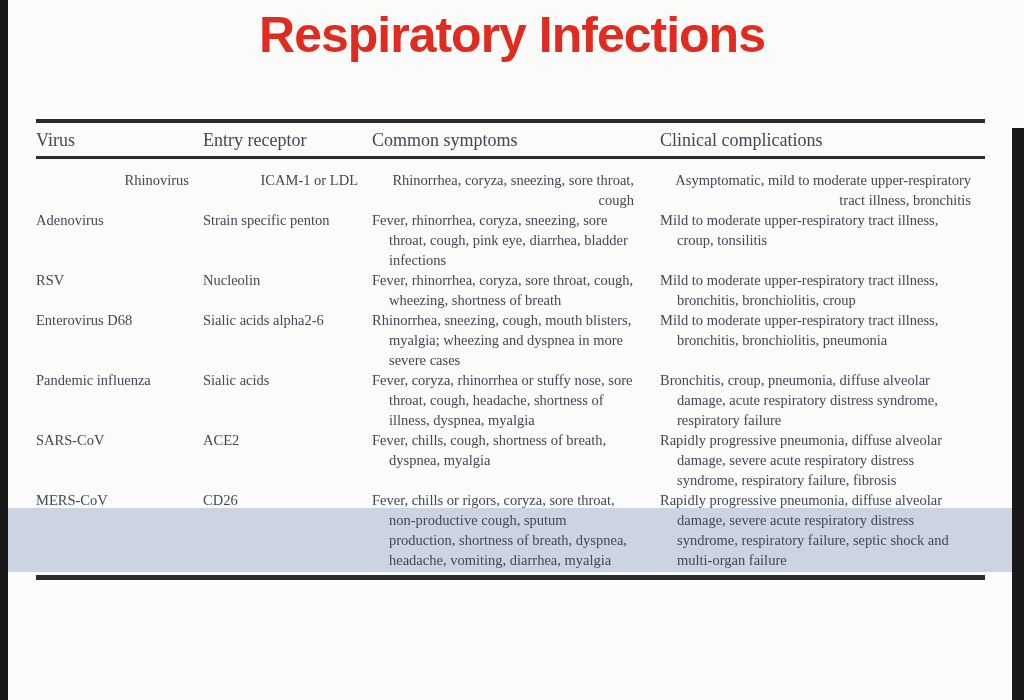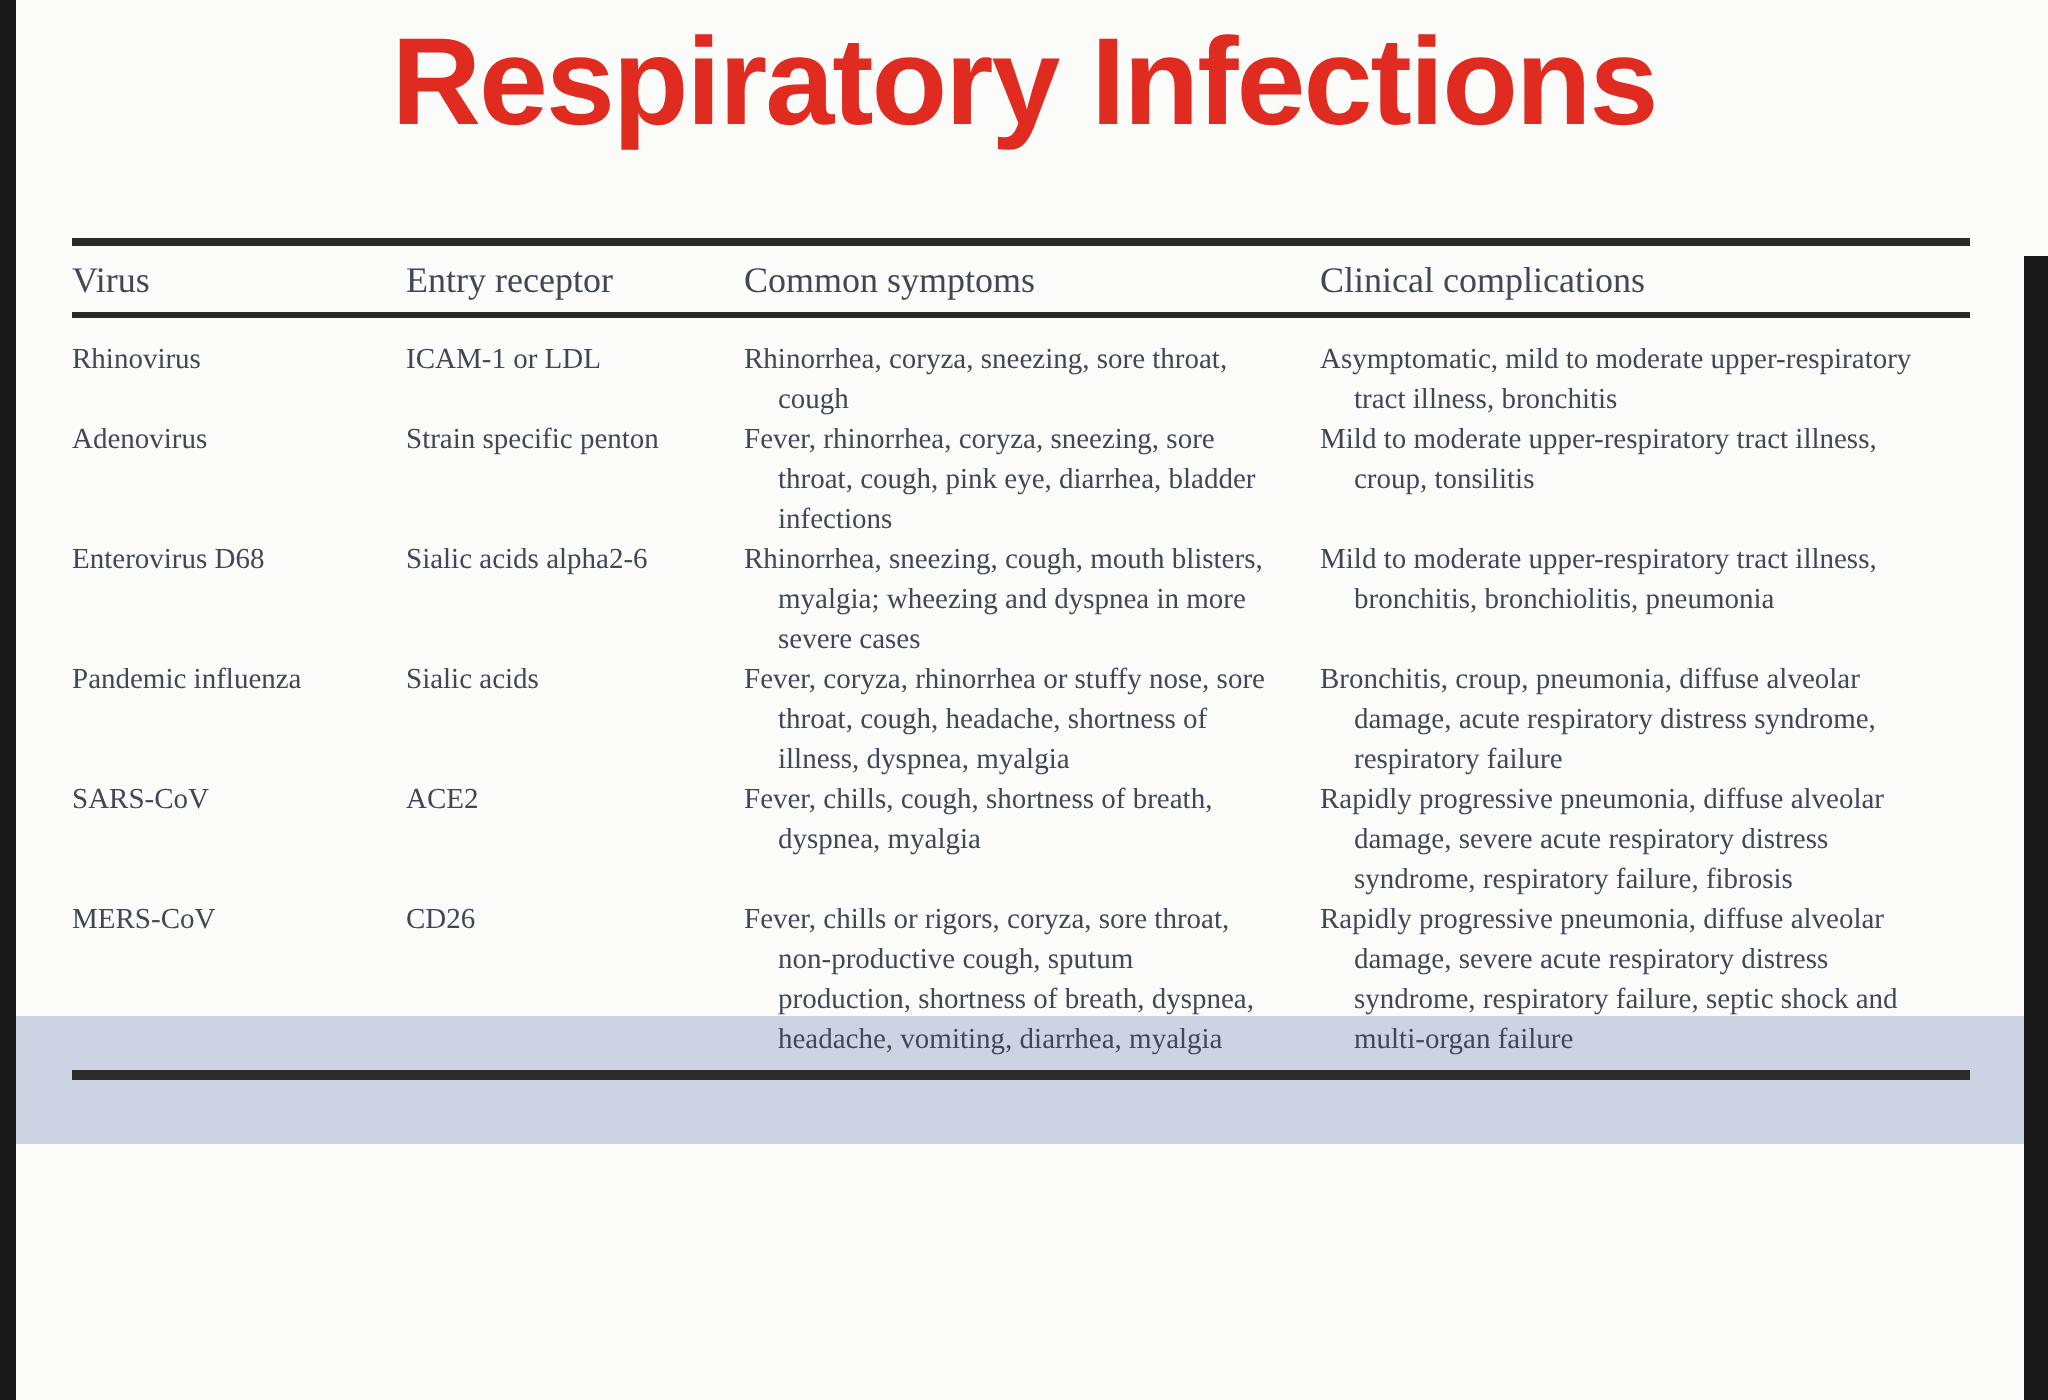--- a/index.html
+++ b/index.html
@@ -20,21 +20,21 @@
     position:absolute;left:0;top:0;width:8px;height:700px;
     background:var(--edge-bar-color);z-index:6;
   }
   .edge-bar-right{
     position:absolute;right:0;top:128px;width:12px;height:572px;
     background:var(--edge-bar-color);z-index:6;
   }
   .slide-title{
     position:absolute;top:6px;left:0;width:1024px;text-align:center;
     font-family:"Liberation Sans", sans-serif;font-weight:bold;
-    font-size:62px;letter-spacing:-1px;color:var(--title-color);z-index:3;
+    font-size:50px;letter-spacing:-1px;color:var(--title-color);z-index:3;
   }
   .highlight-band{
     position:absolute;left:5px;width:1007px;top:516px;height:58px;
     background:var(--highlight-color);z-index:1;
   }
   .table-wrap{
     position:absolute;left:36px;top:119px;width:949px;z-index:2;
   }
   table.paper-table{
     width:100%;border-collapse:collapse;background:transparent;
@@ -42,21 +42,21 @@
     border-top:4px solid var(--rule-color);
     border-bottom:5px solid var(--rule-color);
   }
   table.paper-table thead th{
     text-align:left;font-weight:normal;font-size:18px;
     padding:7px 10px 6px 0;border-bottom:3px solid var(--rule-color);
   }
   table.paper-table tbody td{
     vertical-align:top;padding:0 14px 0 0;background:transparent;
   }
-  table.paper-table tbody tr:first-child td{padding-top:11px;}
+  table.paper-table tbody tr:first-child td{padding-top:11px;text-align:right;}
   table.paper-table tbody tr:last-child td{padding-bottom:5px;}
   td.c-symptoms{padding-right:26px !important;}
   td.c-symptoms .hang, td.c-complications .hang{
     padding-left:17px;text-indent:-17px;display:block;
   }
 </style>
 </head>
 <body>
 
 <div class="edge-bar-left"></div>
@@ -97,20 +97,30 @@
         <td class="c-virus">Adenovirus</td>
         <td class="c-receptor">Strain specific penton</td>
         <td class="c-symptoms">
             <span class="hang">Fever, rhinorrhea, coryza, sneezing, sore throat, cough, pink eye, diarrhea, bladder infections</span>
           </td>
         <td class="c-complications">
             <span class="hang">Mild to moderate upper-respiratory tract illness, croup, tonsilitis</span>
           </td>
       </tr>
       <tr>
+        <td class="c-virus">RSV</td>
+        <td class="c-receptor">Nucleolin</td>
+        <td class="c-symptoms">
+            <span class="hang">Fever, rhinorrhea, coryza, sore throat, cough, wheezing, shortness of breath</span>
+          </td>
+        <td class="c-complications">
+            <span class="hang">Mild to moderate upper-respiratory tract illness, bronchitis, bronchiolitis, croup</span>
+          </td>
+      </tr>
+      <tr>
         <td class="c-virus">Enterovirus D68</td>
         <td class="c-receptor">Sialic acids alpha2-6</td>
         <td class="c-symptoms">
             <span class="hang">Rhinorrhea, sneezing, cough, mouth blisters, myalgia; wheezing and dyspnea in more severe cases</span>
           </td>
         <td class="c-complications">
             <span class="hang">Mild to moderate upper-respiratory tract illness, bronchitis, bronchiolitis, pneumonia</span>
           </td>
       </tr>
       <tr>

